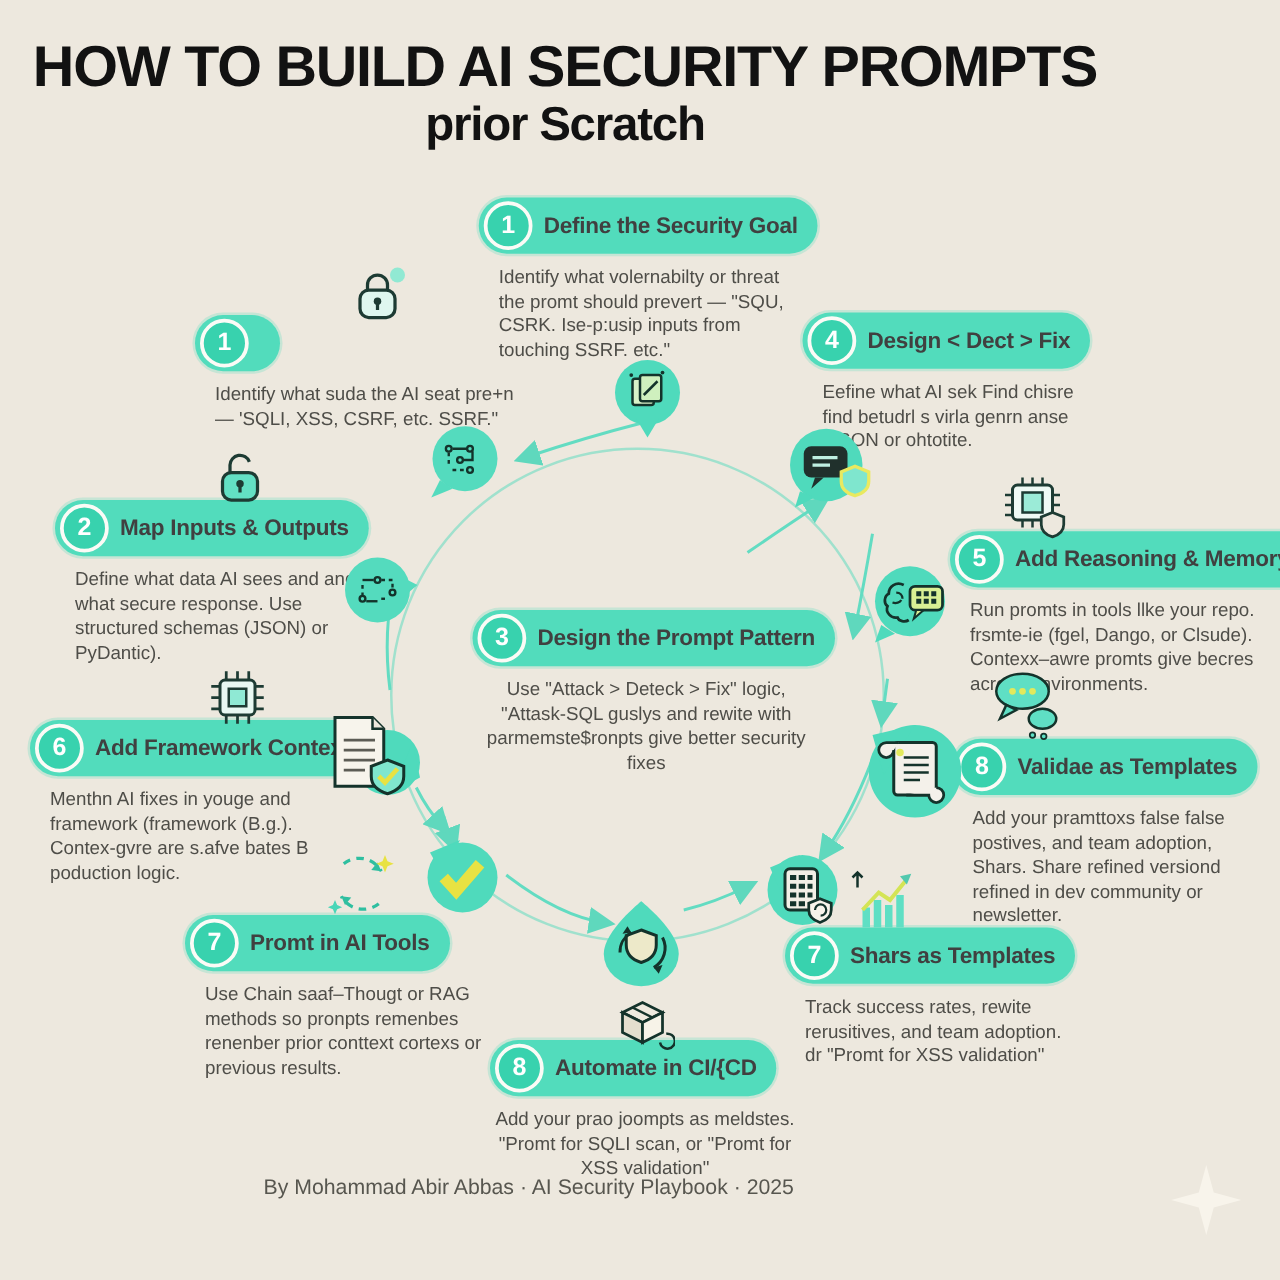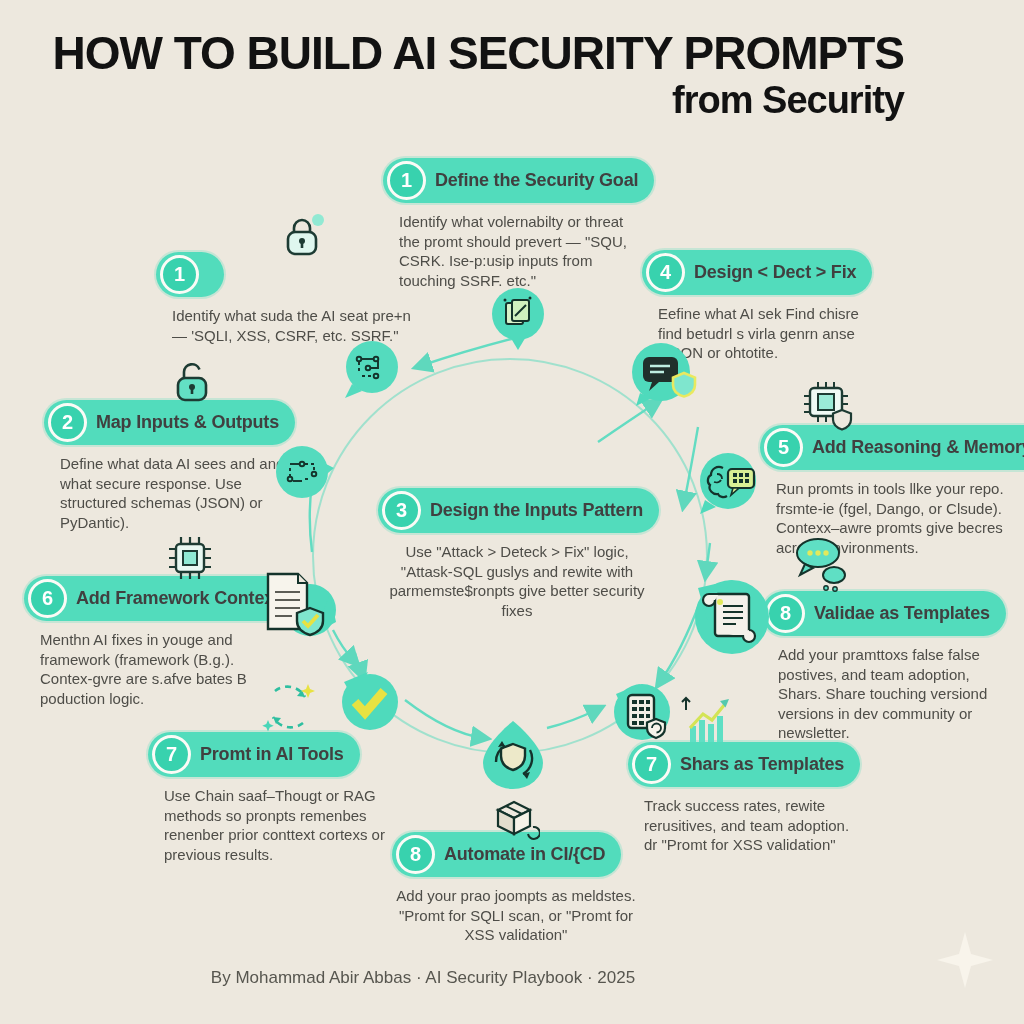--- a/index.html
+++ b/index.html
@@ -1,20 +1,20 @@
 <!DOCTYPE html>
 <html><head>
 <meta charset="utf-8">
 <style>
   html,body{margin:0;padding:0;}
   body{width:1024px;height:1024px;position:relative;background:#EDE8DE;overflow:hidden;
        font-family:"Liberation Sans","DejaVu Sans",sans-serif;color:#14332b;}
   .abs{position:absolute;}
   
-  .title-wrap{position:absolute;left:0;top:28px;width:904px;text-align:right;}
+  .title-wrap{position:absolute;left:0;top:28px;width:904px;text-align:center;}
   .title-line1{font-size:46px;font-weight:900;letter-spacing:-1px;color:#121212;line-height:1.1;}
   .title-line2{font-size:38px;font-weight:900;letter-spacing:-1px;color:#121212;line-height:1.15;}
   
   .cycle-circle{position:absolute;left:312px;top:358px;width:392px;height:392px;border:2px solid rgba(96,219,192,.55);border-radius:50%;}
   
   .step{position:absolute;}
   .pill{display:inline-flex;align-items:center;background:#52DCBC;border-radius:26px;padding:3px 16px 3px 4px;box-shadow:0 0 0 2px rgba(82,220,188,.25);}
   .badge{flex:none;width:33px;height:33px;margin-right:9px;border-radius:50%;background:#38D2AE;border:3px solid #FBFBF6;
          color:#fff;font-weight:800;font-size:20px;display:flex;align-items:center;justify-content:center;}
   .pill-title{font-size:18px;font-weight:800;color:#404040;white-space:nowrap;letter-spacing:-0.2px;display:flex;align-items:center;gap:4px;}
@@ -25,30 +25,30 @@
   .pos-c{left:44px;top:400px;width:250px;}
   .pos-d{left:378px;top:488px;width:278px;}
   .pos-e{left:642px;top:250px;width:238px;}
   .pos-f{left:760px;top:425px;width:252px;}
   .pos-g{left:24px;top:576px;width:238px;}
   .pos-h{left:762px;top:591px;width:232px;}
   .pos-i{left:148px;top:732px;width:252px;}
   .pos-j{left:628px;top:742px;width:238px;}
   .pos-k{left:392px;top:832px;width:248px;}
   
-  .footer{position:absolute;left:0;top:968px;width:846px;text-align:center;font-size:17px;color:#57564f;}
+  .footer{position:absolute;left:0;top:940px;width:846px;text-align:center;font-size:17px;color:#57564f;}
   .icon{position:absolute;}
   svg{display:block;}
 </style>
 </head>
 <body>
 
 <div class="title-wrap">
   <div class="title-line1">HOW TO BUILD AI SECURITY PROMPTS</div>
-  <div class="title-line2">from Security</div>
+  <div class="title-line2">prior Scratch</div>
 </div>
 
 <div class="cycle-circle"></div>
 
 <svg class="abs" style="left:0;top:0" width="1024" height="1024" viewBox="0 0 1024 1024" fill="none">
   <defs>
     <marker id="ah" markerWidth="9" markerHeight="9" refX="5" refY="4.5" orient="auto">
       <path d="M0 0 L9 4.5 L0 9 z" fill="#5FD8BD"></path>
     </marker>
   </defs>
@@ -85,21 +85,21 @@
   <div class="pill">
     <span class="badge">2</span>
     <span class="pill-title">Map Inputs &amp; Outputs</span>
   </div>
   <p class="body">Define what data AI sees and and what secure response. Use structured schemas (JSON) or PyDantic).</p>
 </div>
 
 <div class="step pos-d center">
   <div class="pill">
     <span class="badge">3</span>
-    <span class="pill-title">Design the Inputs Pattern</span>
+    <span class="pill-title">Design the Prompt Pattern</span>
   </div>
   <p class="body">Use "Attack &gt; Deteck &gt; Fix" logic, "Attask-SQL guslys and rewite with parmemste$ronpts give better security fixes</p>
 </div>
 
 <div class="step pos-e">
   <div class="pill">
     <span class="badge">4</span>
     <span class="pill-title">Design &lt; Dect &gt; Fix</span>
   </div>
   <p class="body">Eefine what AI sek Find chisre find betudrl s virla genrn anse (JSON or ohtotite.</p>
@@ -119,21 +119,21 @@
     <span class="pill-title">Add Framework Context</span>
   </div>
   <p class="body">Menthn AI fixes in youge and framework (framework (B.g.). Contex-gvre are s.afve bates B poduction logic.</p>
 </div>
 
 <div class="step pos-h">
   <div class="pill">
     <span class="badge">8</span>
     <span class="pill-title">Validae as Templates</span>
   </div>
-  <p class="body">Add your pramttoxs false false postives, and team adoption, Shars. Share touching versiond versions in dev community or newsletter.</p>
+  <p class="body">Add your pramttoxs false false postives, and team adoption, Shars. Share refined versiond refined in dev community or newsletter.</p>
 </div>
 
 <div class="step pos-i">
   <div class="pill">
     <span class="badge">7</span>
     <span class="pill-title">Promt in AI Tools</span>
   </div>
   <p class="body">Use Chain saaf–Thougt or RAG methods so pronpts remenbes renenber prior conttext cortexs or previous results.</p>
 </div>
 

